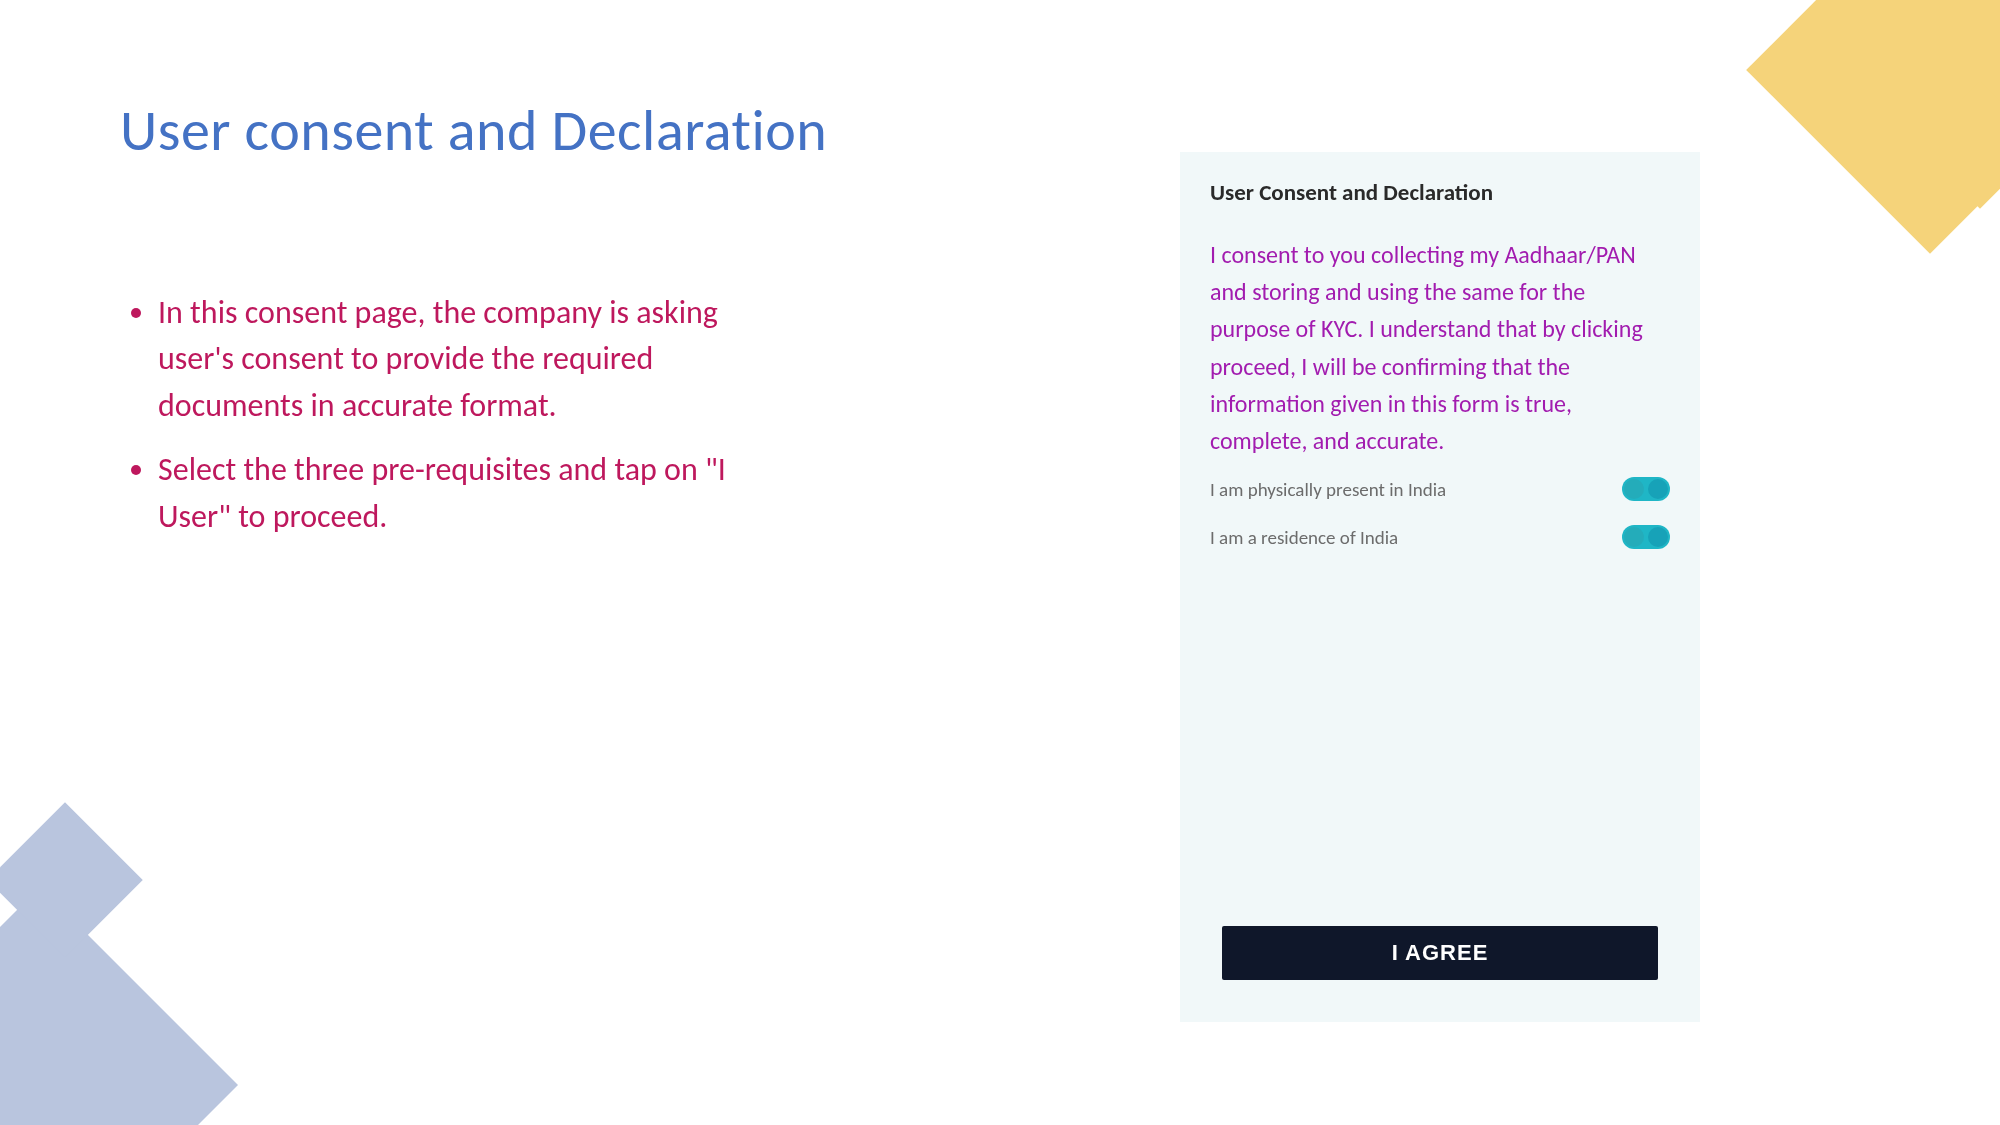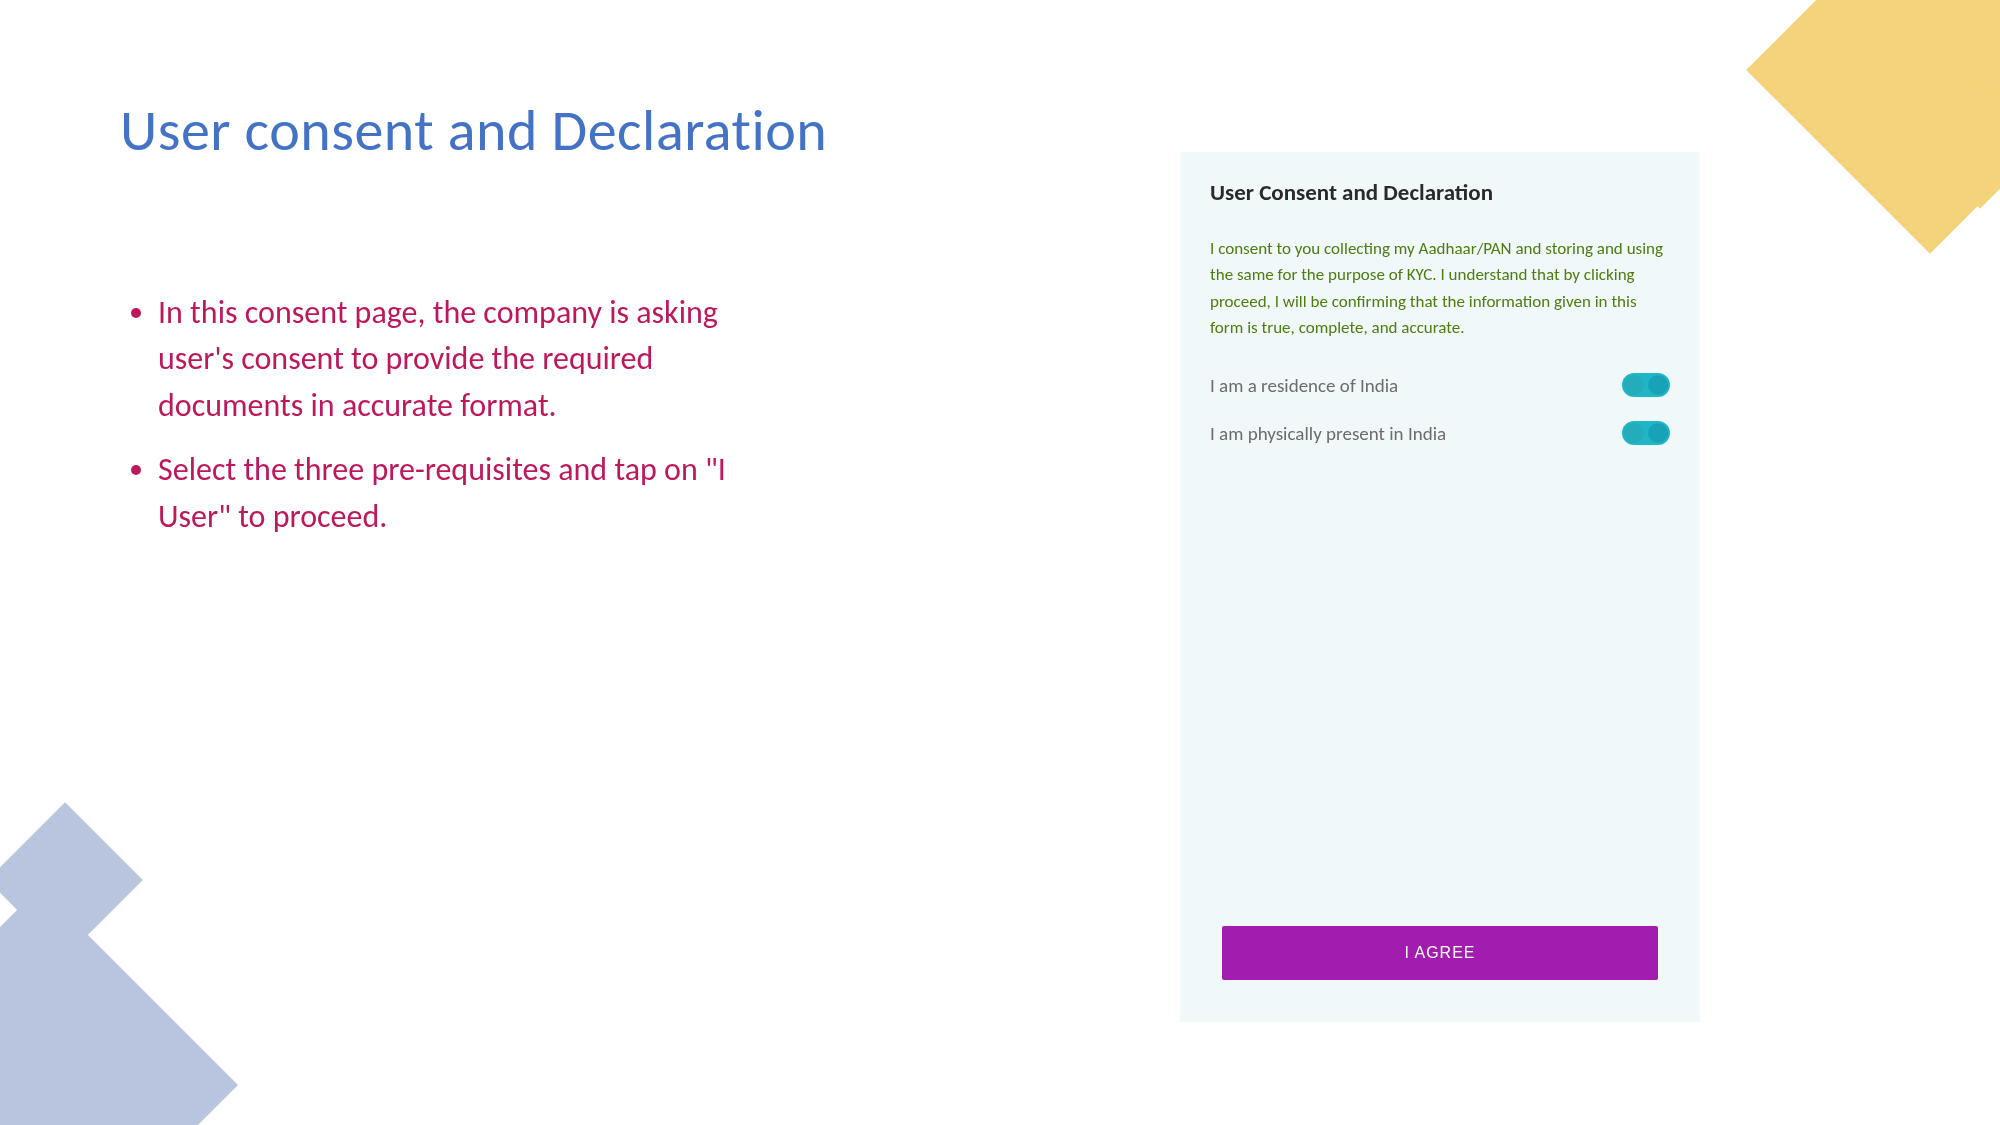--- a/index.html
+++ b/index.html
@@ -48,24 +48,24 @@
       background: #f1f8f9;
       padding: 26px 30px 30px 30px;
     }
     .panel-heading {
       font-size: 23px;
       font-weight: 700;
       color: #2a2a2a;
       margin-bottom: 30px;
     }
     .panel-body {
-      font-size: 17px;
+      font-size: 24px;
       line-height: 1.55;
-      color: #4d7c0f;
-      margin-bottom: 32px;
+      color: #a21caf;
+      margin-bottom: 18px;
     }
     .toggle-row {
       display: flex;
       justify-content: space-between;
       align-items: center;
       margin-bottom: 24px;
     }
     .toggle-label {
       font-size: 19px;
       color: #6c6c6c;
@@ -98,24 +98,24 @@
       background: #575757;
       border-radius: 50%;
       opacity: 0.1;
     }
     .agree-btn {
       position: absolute;
       left: 42px;
       right: 42px;
       bottom: 42px;
       height: 54px;
-      background: #a21caf;
+      background: #0f172a;
       color: #ffffff;
-      font-size: 16px;
-      font-weight: 400;
+      font-size: 22px;
+      font-weight: 700;
       letter-spacing: 1px;
       border: none;
       display: flex;
       align-items: center;
       justify-content: center;
       border-radius: 2px;
       cursor: pointer;
     }
     
     .deco-yellow {
@@ -168,22 +168,22 @@
 <ul class="bullets">
   <li>In this consent page, the company is asking user's consent to provide the required documents in accurate format.</li>
   <li>Select the three pre-requisites and tap on "I User" to proceed.</li>
 </ul>
 
 <div class="phone-panel">
   <div class="panel-heading">User Consent and Declaration</div>
   <div class="panel-body">I consent to you collecting my Aadhaar/PAN and storing and using the same for the purpose of KYC. I understand that by clicking proceed, I will be confirming that the information given in this form is true, complete, and accurate.</div>
 
   <div class="toggle-row">
-    <span class="toggle-label">I am a residence of India</span>
+    <span class="toggle-label">I am physically present in India</span>
     <span class="toggle"></span>
   </div>
   <div class="toggle-row">
-    <span class="toggle-label">I am physically present in India</span>
+    <span class="toggle-label">I am a residence of India</span>
     <span class="toggle"></span>
   </div>
 
   <button class="agree-btn">I AGREE</button>
 </div>
 
 </body></html>

